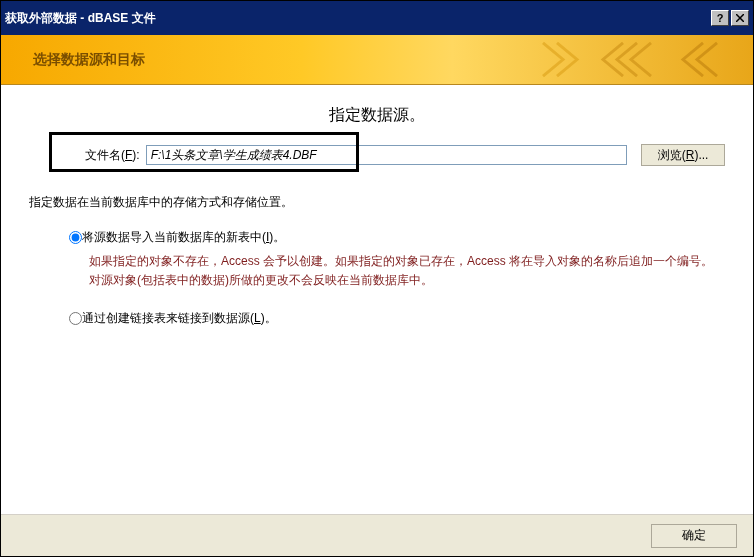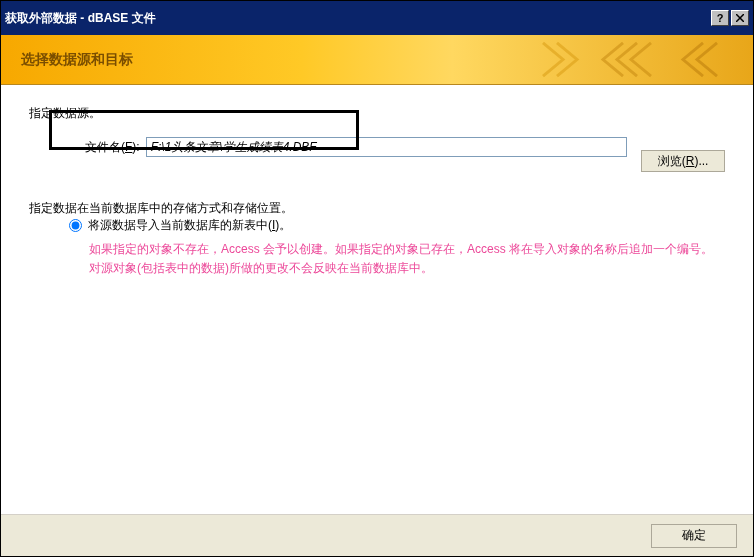--- a/index.html
+++ b/index.html
@@ -5,42 +5,42 @@
     * { box-sizing: border-box; margin: 0; padding: 0; }
     body { font-family: "Microsoft YaHei", SimSun, Arial, sans-serif; font-size: 12px; background: #fff; }
     
     .window { width: 754px; height: 557px; border: 1px solid #000; display: flex; flex-direction: column; background: #ece9d8; }
     
     .titlebar { height: 34px; background: linear-gradient(to bottom, #0a246a, #0a246a); color: #fff; display: flex; align-items: center; padding: 0 4px; font-size: 12px; font-weight: bold; }
     .titlebar-text { flex: 1; }
     .titlebar-buttons { display: flex; gap: 2px; }
     .titlebar-btn { width: 18px; height: 16px; background: #c0c0c0; border: 1px solid #fff; border-right-color: #404040; border-bottom-color: #404040; color: #000; font-size: 11px; display: flex; align-items: center; justify-content: center; cursor: pointer; font-family: Arial; }
     
-    .header-band { height: 50px; background: linear-gradient(to right, #f7a800, #ffc926 40%, #ffd860 60%, #e8a619); display: flex; align-items: center; padding-left: 20px; position: relative; border-bottom: 1px solid #b8871e; }
+    .header-band { height: 50px; background: linear-gradient(to right, #f7a800, #ffc926 40%, #ffd860 60%, #e8a619); display: flex; align-items: center; padding-left: 32px; position: relative; border-bottom: 1px solid #b8871e; }
     .header-title { color: #7a4e00; font-size: 14px; font-weight: bold; }
     .header-arrows { position: absolute; right: 0; top: 0; height: 100%; width: 250px; opacity: 0.5; }
     
     .content { flex: 1; background: #fff; padding: 20px 28px; overflow: hidden; }
     
-    .section-label { font-size: 12px; color: #000; margin-bottom: 0; }
+    .section-label { font-size: 16px; color: #000; margin-bottom: 18px; text-align: center; }
     
     .file-row { display: flex; align-items: center; margin-left: 24px; margin-bottom: 28px; position: relative; padding-left: 32px; }
     .file-highlight { position: absolute; left: -4px; top: -12px; width: 310px; height: 40px; border: 3px solid #000; pointer-events: none; }
     .file-label { font-size: 12px; margin-right: 6px; white-space: nowrap; }
     .file-input { width: 494px; height: 20px; border: 1px solid #7f9db9; padding: 2px 4px; font-size: 12px; font-family: SimSun, sans-serif; font-style: italic; }
-    .browse-btn { margin-left: 14px; width: 86px; height: 22px; background: #ece9d8; border: 1px solid #aca899; font-size: 12px; cursor: pointer; margin-top: 28px; }
+    .browse-btn { margin-left: 14px; width: 86px; height: 22px; background: #ece9d8; border: 1px solid #aca899; font-size: 12px; cursor: pointer; }
     
-    .storage-label { font-size: 12px; }
+    .storage-label { font-size: 12px; margin-bottom: 18px; }
     
     .radio-group { margin-left: 40px; }
     .radio-item { margin-bottom: 20px; }
-    .radio-line { display: flex; align-items: center; gap: 6px; margin-bottom: 6px; }
+    .radio-line { display: flex; align-items: center; gap: 0; margin-bottom: 6px; }
     .radio-line input[type="radio"] { margin: 0; }
     .radio-label { font-size: 12px; }
-    .radio-desc { font-size: 12px; color: #ec4899; margin-left: 20px; line-height: 1.6; }
+    .radio-desc { font-size: 12px; color: #7f1d1d; margin-left: 20px; line-height: 1.6; }
     
     .footer { height: 42px; background: #ece9d8; border-top: 1px solid #d4d0c8; display: flex; align-items: center; justify-content: flex-end; padding-right: 16px; gap: 18px; }
     .footer-btn { width: 86px; height: 24px; background: #ece9d8; border: 1px solid #aca899; font-size: 12px; cursor: pointer; }
     
     .hk { text-decoration: underline; }
   </style>
 </head>
 <body>
 
 <div class="window">
@@ -89,20 +89,26 @@
         <div class="radio-line">
           <input type="radio" name="storage" checked="" style="">
           <span class="radio-label">
             <span>将源数据导入当前数据库的新表中(</span><span class="hk">I</span><span>)。</span>
           </span>
         </div>
         <div class="radio-desc">如果指定的对象不存在，Access 会予以创建。如果指定的对象已存在，Access 将在导入对象的名称后追加一个编号。对源对象(包括表中的数据)所做的更改不会反映在当前数据库中。</div>
       </div>
 
       <div class="radio-item">
+        <div class="radio-line">
+          <input type="radio" name="storage" style="">
+          <span class="radio-label">
+            <span>通过创建链接表来链接到数据源(</span><span class="hk">L</span><span>)。</span>
+          </span>
+        </div>
       </div>
 
     </div>
 
   </div>
 
   <div class="footer">
     <button class="footer-btn">确定</button>
   </div>
 

